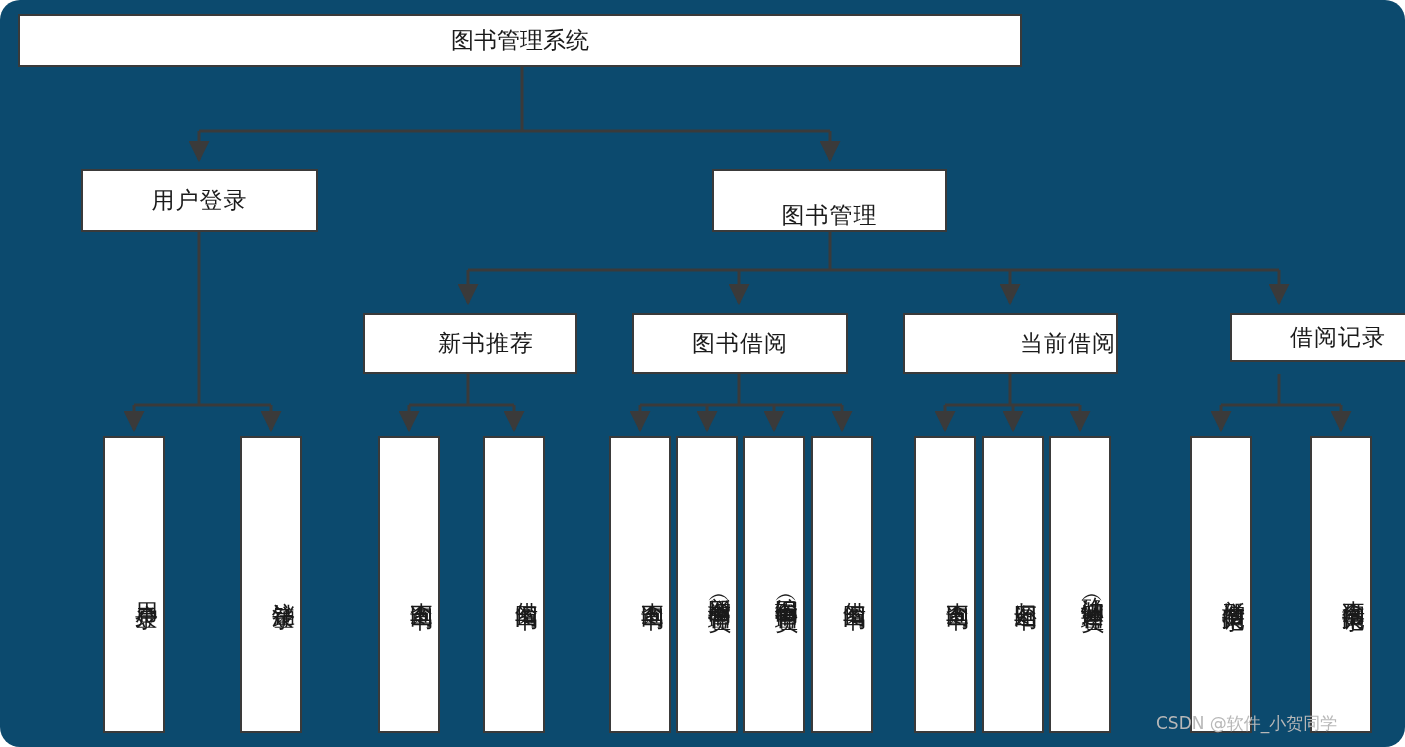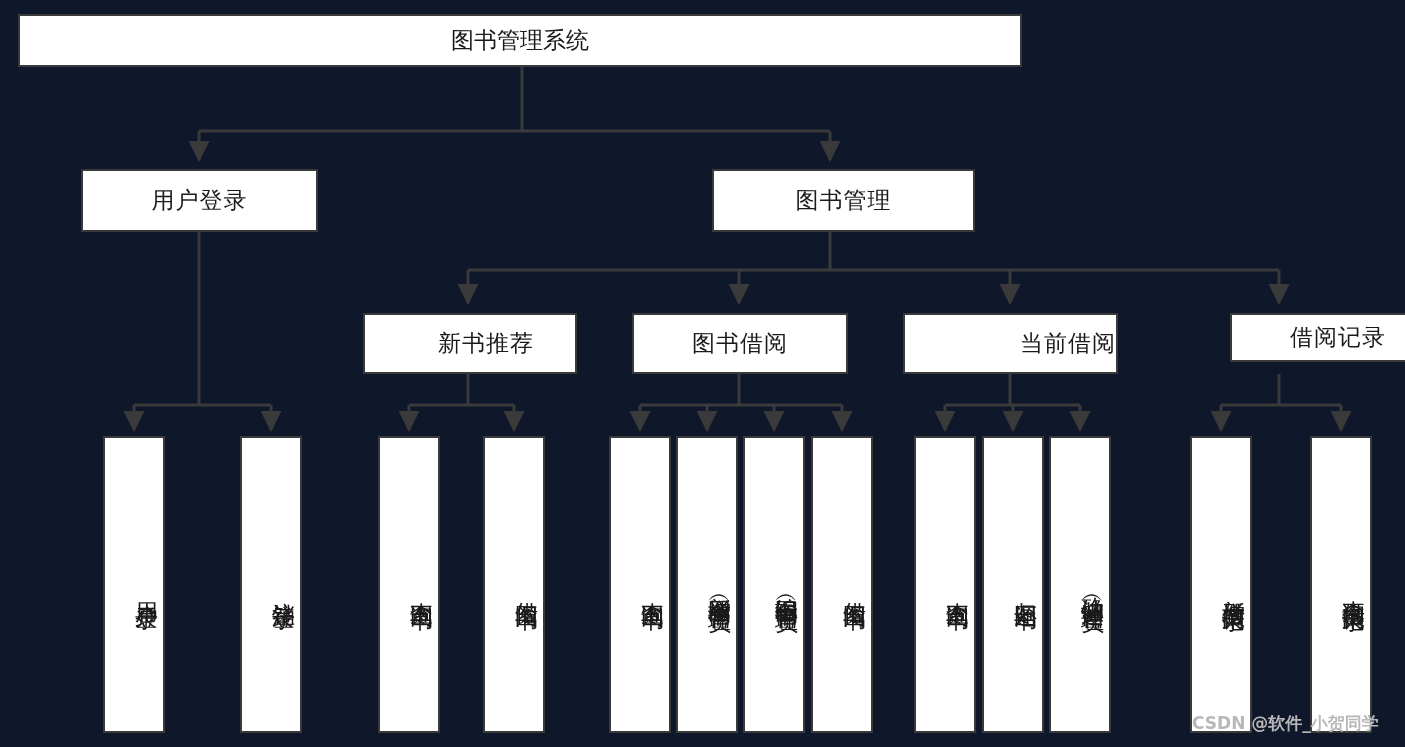--- a/index.html
+++ b/index.html
@@ -7,22 +7,23 @@
     padding: 0;
     background: #ffffff;
   }
   body {
     font-family: "DejaVu Sans", "Liberation Sans", sans-serif;
   }
   #canvas {
     position: relative;
     width: 1405px;
     height: 747px;
-    background: #0f172a;
+    background: #0c4a6e;
     overflow: hidden;
+    border-radius: 20px;
   }
   svg#wires {
     position: absolute;
     left: 0;
     top: 0;
     width: 1405px;
     height: 747px;
     pointer-events: none;
   }
   .node {
@@ -54,27 +55,26 @@
     padding-top: 6px;
   }
   .node.vert .vlabel {
     writing-mode: vertical-rl;
     text-orientation: upright;
     display: block;
     white-space: nowrap;
   }
   .watermark {
     position: absolute;
-    left: 1192px;
+    left: 1156px;
     top: 712px;
     font-size: 17px;
     color: #b8b8b8;
     white-space: nowrap;
     z-index: 3;
-    font-weight: bold;
   }
 </style>
 </head>
 <body>
 
 <div id="canvas">
 
   <svg id="wires" viewBox="0 0 1405 747">
     <defs>
       <marker id="arrow" viewBox="0 0 10 10" refX="9" refY="5" markerWidth="7" markerHeight="7" orient="auto-start-reverse">
@@ -125,21 +125,21 @@
     </g>
   </svg>
 
   <div class="node root" style="left:18px; top:14px; width:1004px; height:53px;">
     <span>图书管理系统</span>
   </div>
 
   <div class="node horiz" style="left:81px; top:169px; width:237px; height:63px;">
     <span>用户登录</span>
   </div>
-  <div class="node horiz" style="left:712px; top:169px; width:263px; height:63px;">
+  <div class="node horiz" style="left:712px; top:169px; width:235px; height:63px;align-items:flex-end;">
     <span>图书管理</span>
   </div>
 
   <div class="node horiz" style="left:363px; top:313px; width:214px; height:61px;padding-left:32px;">
     <span>新书推荐</span>
   </div>
   <div class="node horiz" style="left:632px; top:313px; width:216px; height:61px;">
     <span>图书借阅</span>
   </div>
   <div class="node horiz" style="left:903px; top:313px; width:215px; height:61px;justify-content:flex-end;">

